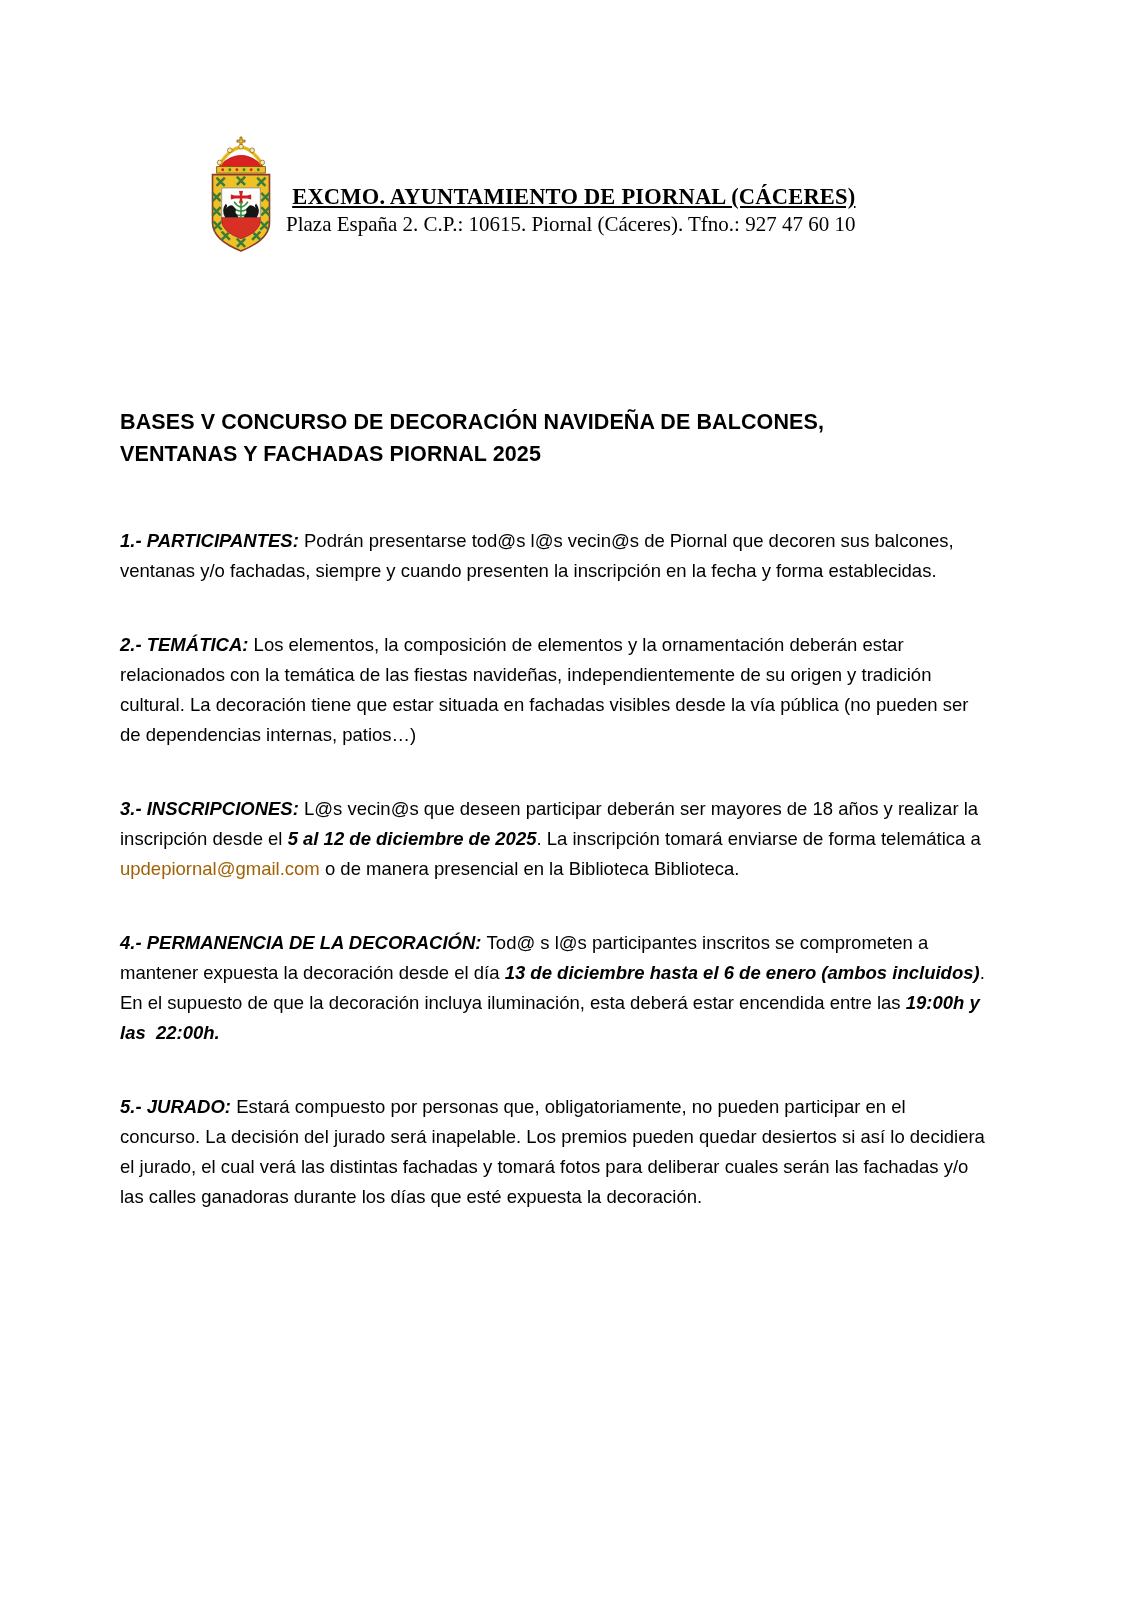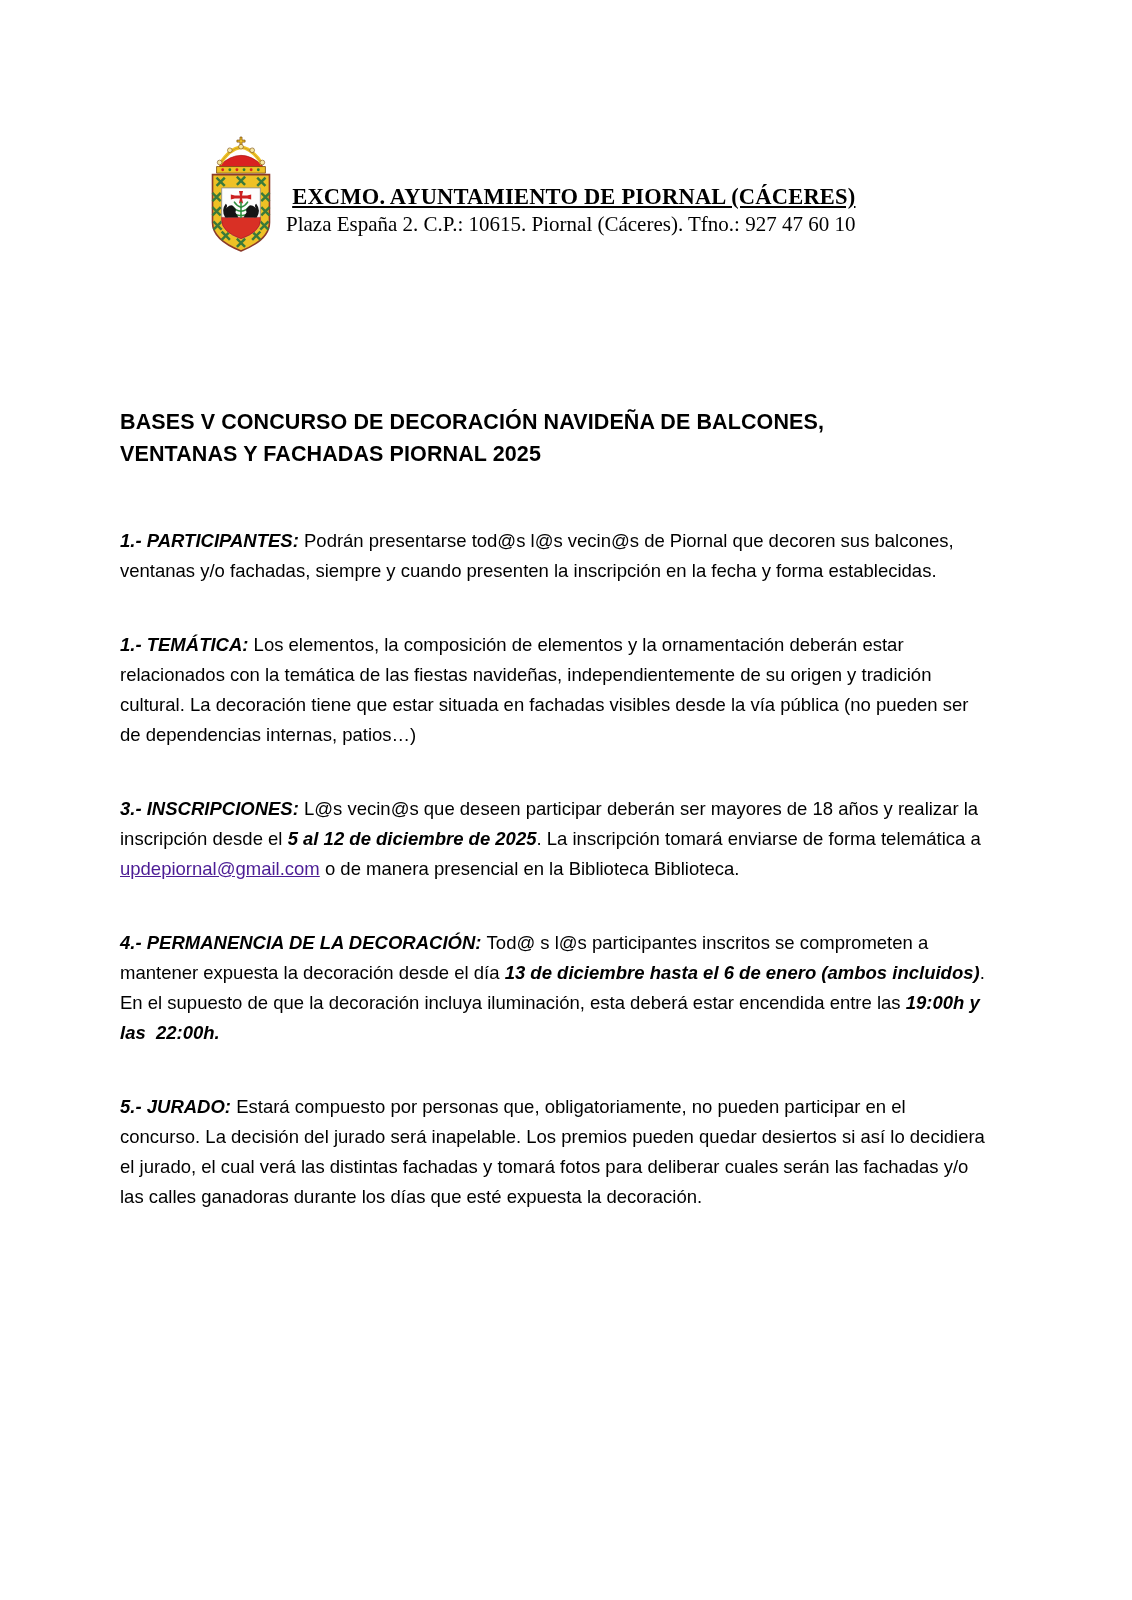--- a/index.html
+++ b/index.html
@@ -61,22 +61,21 @@
     letter-spacing: 0.1px;
   }
   .para {
     margin: 0 0 44px 0;
     font-size: 18.5px;
     line-height: 30px;
     white-space: pre-wrap;
   }
   .para strong { font-weight: bold; font-style: italic; }
   .para a.email-link {
-    color: #4c1d95;
-    text-decoration: underline;
+    color: #a16207;
     cursor: pointer;
   }
 </style>
 </head>
 <body>
 
 <div class="page">
 
   <header class="letterhead">
     <div class="coat-of-arms">
@@ -149,20 +148,20 @@
     <div class="letterhead-text">
       <div class="org-name">EXCMO. AYUNTAMIENTO DE PIORNAL (CÁCERES)</div>
       <div class="org-address">Plaza España 2. C.P.: 10615. Piornal (Cáceres). Tfno.: 927 47 60 10</div>
     </div>
   </header>
 
   <main class="content">
     <h1 class="doc-title">BASES V CONCURSO DE DECORACIÓN NAVIDEÑA DE BALCONES, VENTANAS Y FACHADAS PIORNAL 2025</h1>
     <div id="sections">
         <p class="para"><strong>1.- PARTICIPANTES: </strong><span>Podrán presentarse tod@s l@s vecin@s de Piornal que decoren sus balcones, ventanas y/o fachadas, siempre y cuando presenten la inscripción en la fecha y forma establecidas.</span></p>
-        <p class="para"><strong>1.- TEMÁTICA: </strong><span>Los elementos, la composición de elementos y la ornamentación deberán estar relacionados con la temática de las fiestas navideñas, independientemente de su origen y tradición cultural. La decoración tiene que estar situada en fachadas visibles desde la vía pública (no pueden ser de dependencias internas, patios…)</span></p>
+        <p class="para"><strong>2.- TEMÁTICA: </strong><span>Los elementos, la composición de elementos y la ornamentación deberán estar relacionados con la temática de las fiestas navideñas, independientemente de su origen y tradición cultural. La decoración tiene que estar situada en fachadas visibles desde la vía pública (no pueden ser de dependencias internas, patios…)</span></p>
         <p class="para"><strong>3.- INSCRIPCIONES: </strong><span>L@s vecin@s que deseen participar deberán ser mayores de 18 años y realizar la inscripción desde el </span><strong>5 al 12 de diciembre de 2025</strong><span>. La inscripción tomará enviarse de forma telemática a </span><a class="email-link">updepiornal@gmail.com</a><span> o de manera presencial en la Biblioteca Biblioteca.</span></p>
         <p class="para"><strong>4.- PERMANENCIA DE LA DECORACIÓN: </strong><span>Tod@ s l@s participantes inscritos se comprometen a mantener expuesta la decoración desde el día </span><strong>13 de diciembre hasta el 6 de enero (ambos incluidos)</strong><span>. En el supuesto de que la decoración incluya iluminación, esta deberá estar encendida entre las </span><strong>19:00h y las  22:00h.</strong></p>
         <p class="para"><strong>5.- JURADO: </strong><span>Estará compuesto por personas que, obligatoriamente, no pueden participar en el concurso. La decisión del jurado será inapelable. Los premios pueden quedar desiertos si así lo decidiera el jurado, el cual verá las distintas fachadas y tomará fotos para deliberar cuales serán las fachadas y/o las calles ganadoras durante los días que esté expuesta la decoración.</span></p>
       </div>
   </main>
 
 </div>
 
 </body></html>

